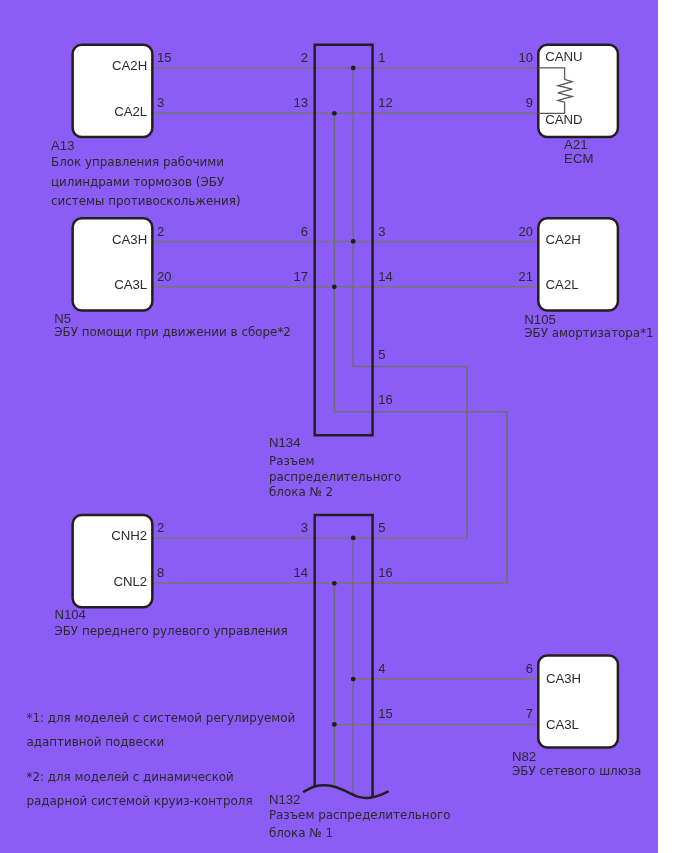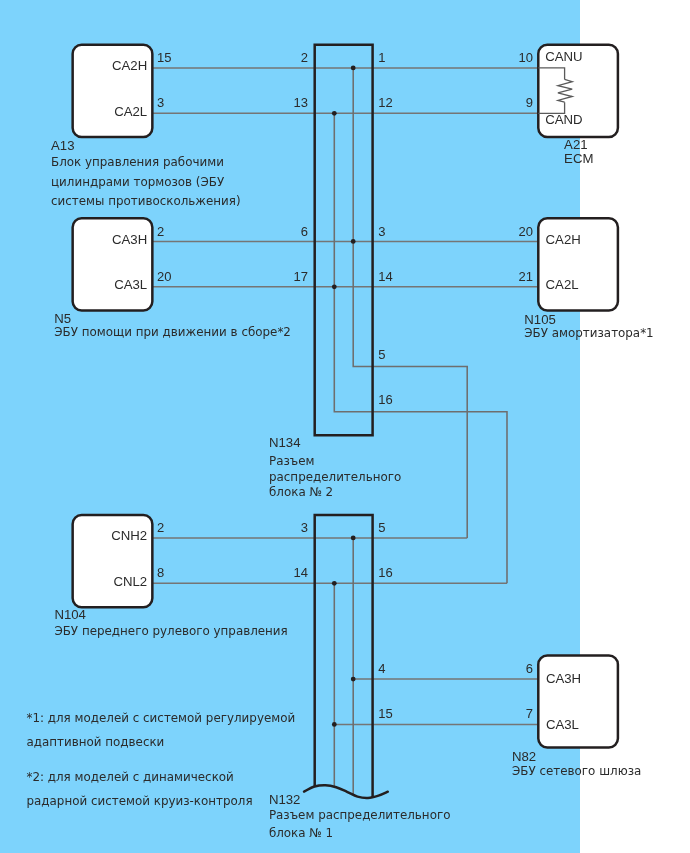--- a/index.html
+++ b/index.html
@@ -1,19 +1,19 @@
 <!DOCTYPE html>
 <html><head>
 <meta charset="utf-8">
 <title>CAN wiring diagram</title>
 <style>
   html,body{margin:0;padding:0;background:#ffffff;}
   body{width:690px;height:853px;overflow:hidden;
        font-family:"Liberation Sans",sans-serif;}
-  #stage{position:relative;width:580px;height:853px;background:#7dd3fc;}
+  #stage{position:relative;width:658px;height:853px;background:#8b5cf6;}
   svg#sheet{position:absolute;left:0;top:0;width:690px;height:853px;display:block;
             transform:translateZ(0);shape-rendering:geometricPrecision;}
   .box{fill:#ffffff;stroke:#231f20;stroke-width:2.5;}
   .jbox{fill:none;stroke:#231f20;stroke-width:2.5;stroke-linecap:butt;}
   .wire{stroke:#757575;stroke-width:1.5;fill:none;stroke-linecap:butt;}
   .tap{stroke:#6e6e6e;stroke-width:1.55;fill:none;stroke-linecap:butt;}
   .dot{fill:#231f20;}
   .res{stroke:#5a5a5a;stroke-width:1.3;fill:none;stroke-linejoin:miter;}
   .brk{stroke:#231f20;stroke-width:2.5;fill:none;stroke-linecap:round;}
   text{fill:#2b2b2b;}

